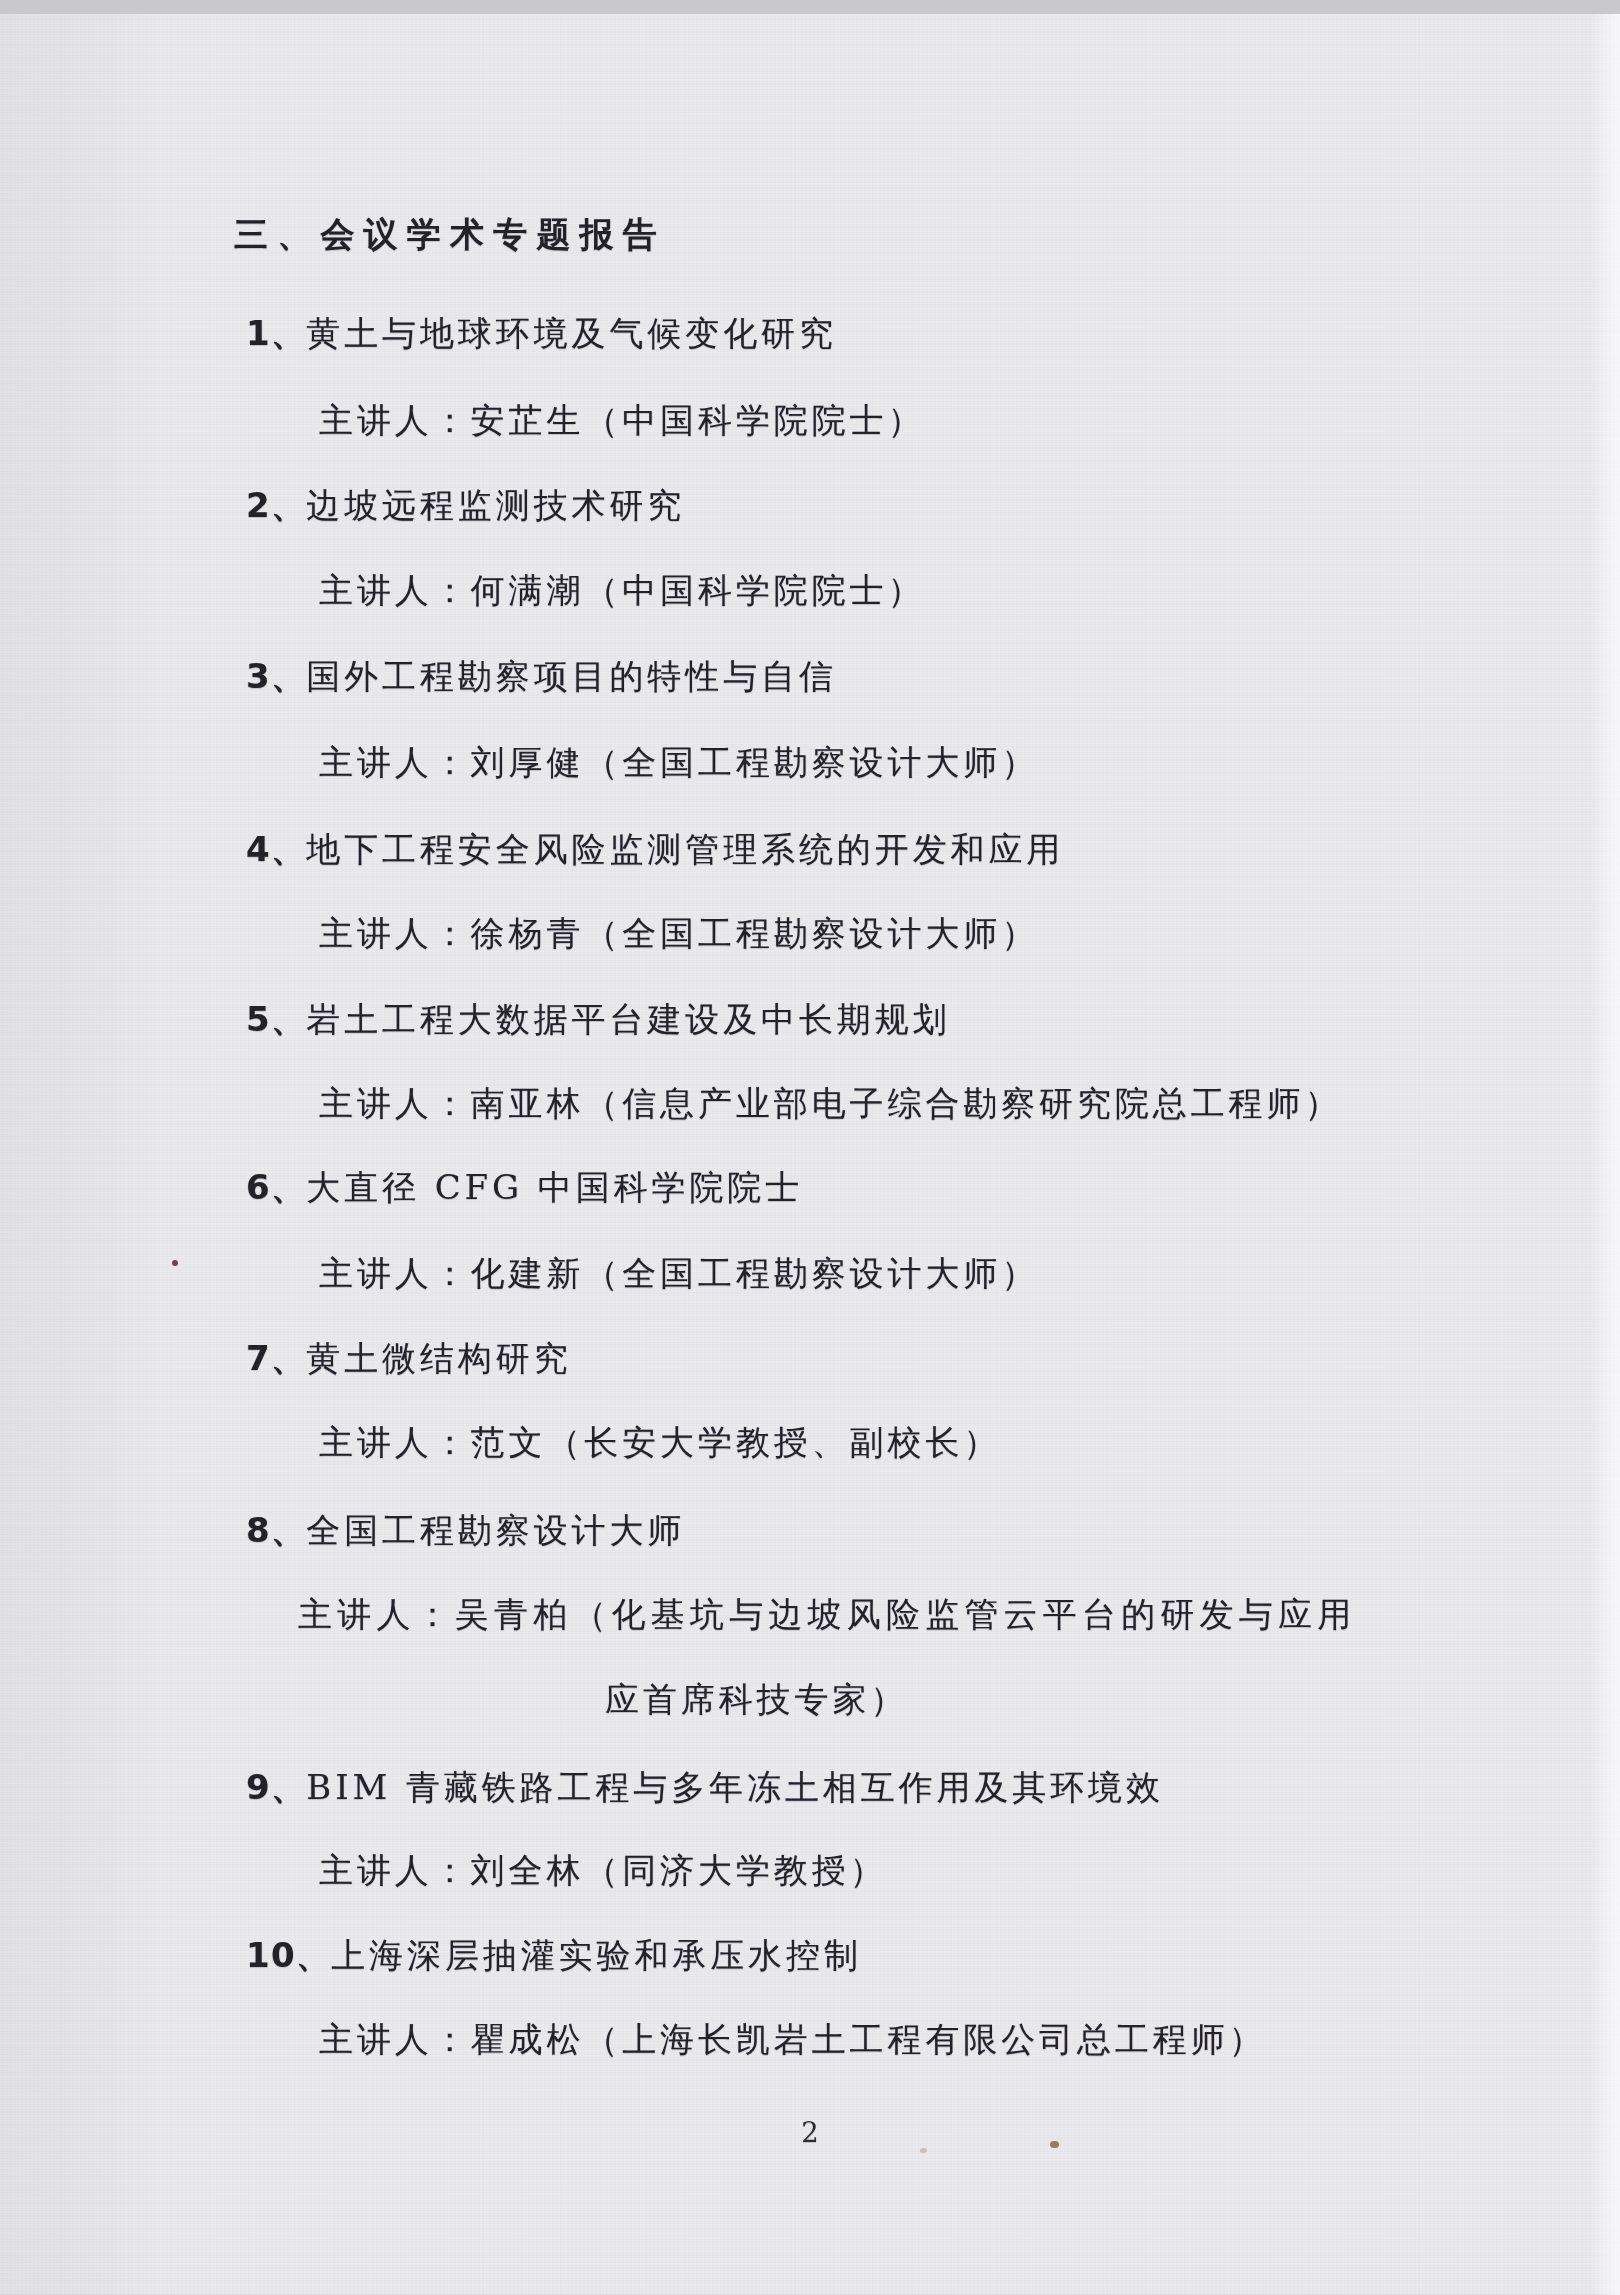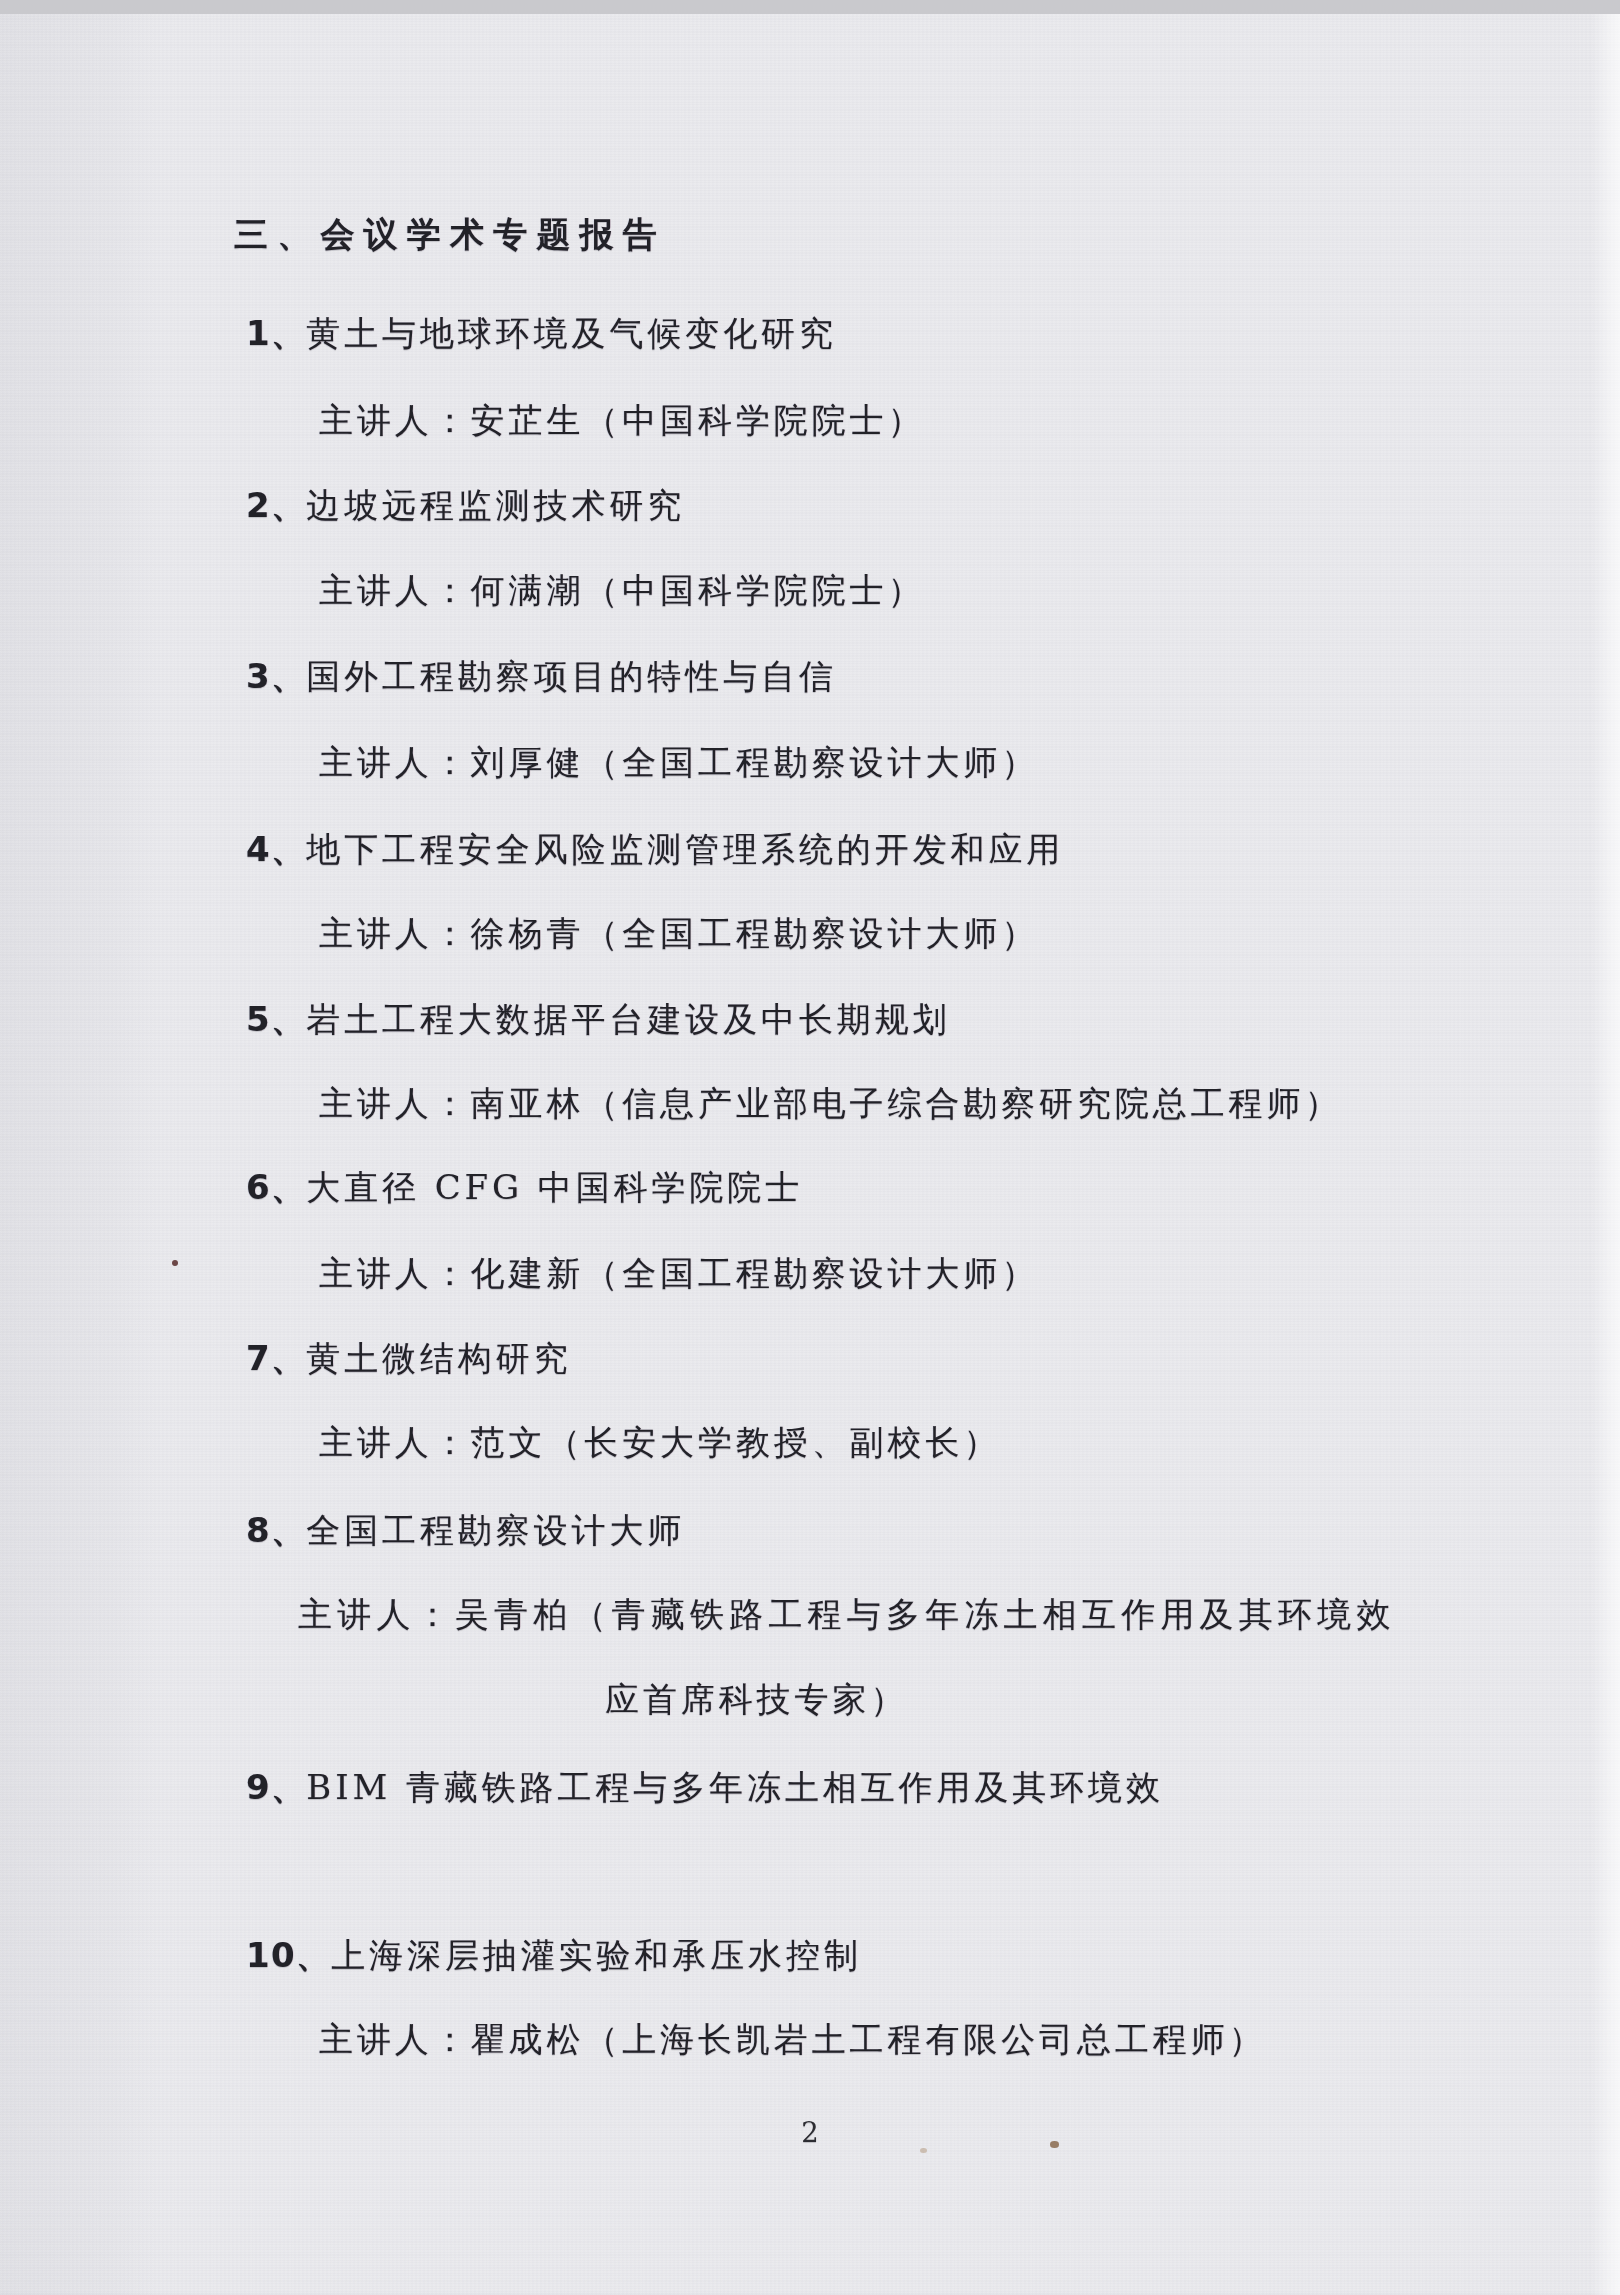--- a/index.html
+++ b/index.html
@@ -116,26 +116,27 @@
   <div class="line speaker" style="top:1238px">主讲人：化建新（全国工程勘察设计大师）</div>
 
   <div class="line item" style="top:1323px">
     <span class="num">7、</span><span>黄土微结构研究</span>
   </div>
   <div class="line speaker" style="top:1407px">主讲人：范文（长安大学教授、副校长）</div>
 
   <div class="line item" style="top:1495px">
     <span class="num">8、</span><span>全国工程勘察设计大师</span>
   </div>
-  <div class="line speaker-wrap" style="top:1579px">主讲人：吴青柏（青藏铁路工程与多年冻土相互作用及其环境效</div>
+  <div class="line speaker-wrap" style="top:1579px">主讲人：吴青柏（化基坑与边坡风险监管云平台的研发与应用</div>
   <div class="line speaker-cont" style="top:1664px">应首席科技专家）</div>
 
   <div class="line item" style="top:1752px">
     <span class="num">9、</span><span>BIM 青藏铁路工程与多年冻土相互作用及其环境效</span>
   </div>
+  <div class="line speaker" style="top:1835px">主讲人：刘全林（同济大学教授）</div>
 
   <div class="line item" style="top:1920px">
     <span class="num">10、</span><span>上海深层抽灌实验和承压水控制</span>
   </div>
   <div class="line speaker" style="top:2004px">主讲人：瞿成松（上海长凯岩土工程有限公司总工程师）</div>
 
   <div class="page-number">2</div>
 
   <div class="speck speck-1"></div>
   <div class="speck speck-2"></div>

